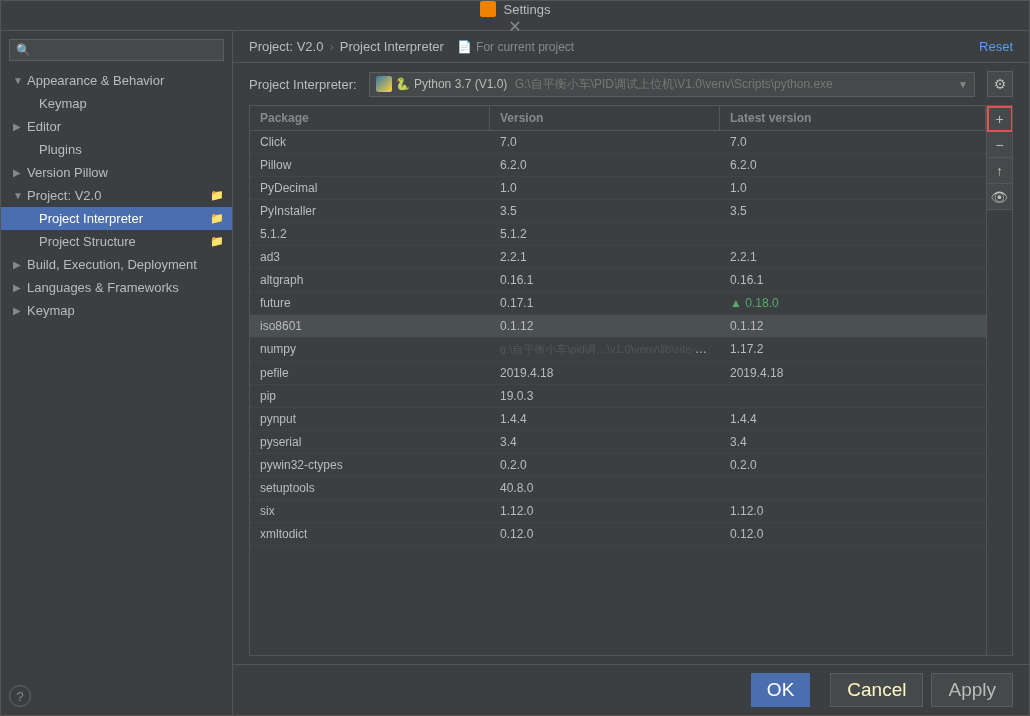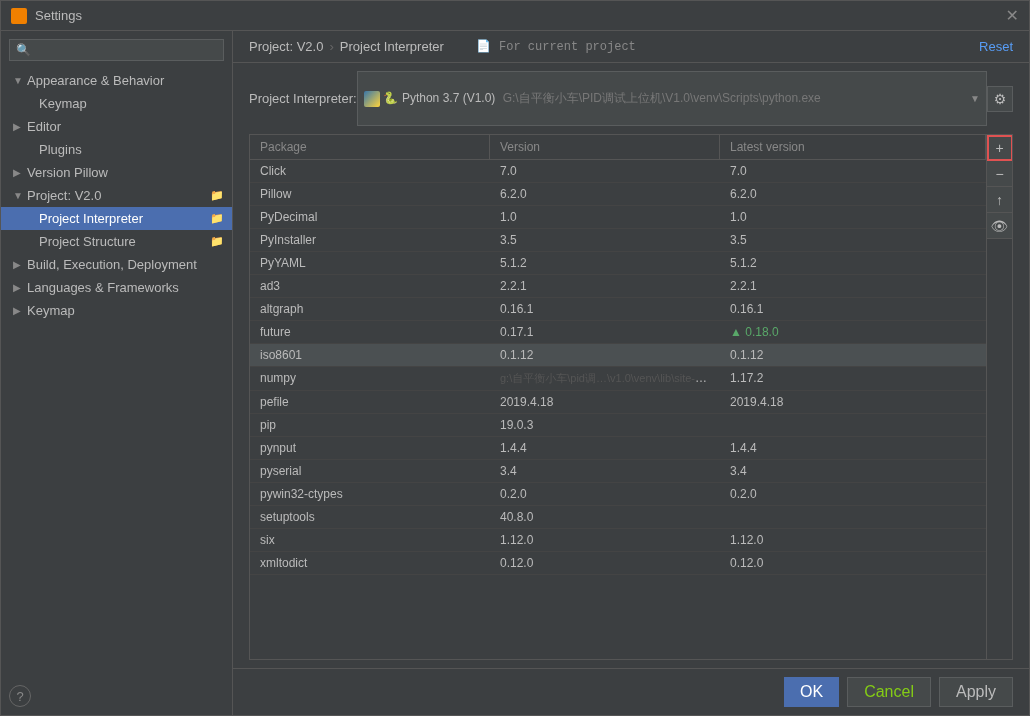--- a/index.html
+++ b/index.html
@@ -21,20 +21,21 @@
       border: 1px solid #555;
     }
     .title-bar {
       background: #3c3f41;
       height: 30px;
       display: flex;
       align-items: center;
       padding: 0 10px;
       border-bottom: 1px solid #555;
       justify-content: space-between;
+      flex-direction: column;
     }
     .title-bar-left {
       display: flex;
       align-items: center;
       gap: 8px;
     }
     .app-icon {
       width: 16px;
       height: 16px;
       background: #f08000;
@@ -136,29 +137,29 @@
       color: #589df6;
       cursor: pointer;
       font-size: 13px;
       background: none;
       border: none;
     }
     .interpreter-row {
       padding: 8px 16px;
       display: flex;
       align-items: center;
-      gap: 0;
+      gap: 12px;
     }
     .interpreter-label { color: #bbb; font-size: 13px; white-space: nowrap; }
     .interpreter-select {
       flex: 1;
       background: #45494a;
       border: 1px solid #5a5d5e;
       color: #bbb;
-      padding: 18px 6px;
+      padding: 3px 6px;
       font-size: 12px;
       display: flex;
       align-items: center;
       gap: 4px;
       cursor: pointer;
     }
     .python-icon {
       width: 16px;
       height: 16px;
       background: linear-gradient(135deg, #3776ab, #ffd43b);
@@ -198,21 +199,21 @@
       background: #3c3f41;
       border-bottom: 1px solid #555;
       position: sticky;
       top: 0;
       z-index: 1;
     }
     .table-header-cell {
       padding: 5px 10px;
       color: #888;
       font-size: 12px;
-      font-weight: 400;
+      font-weight: 700;
       border-right: 1px solid #555;
     }
     .table-row {
       display: grid;
       grid-template-columns: 240px 230px 1fr;
       border-bottom: 1px solid #444;
     }
     .table-row.highlight { background: #4b5052; }
     .table-cell {
       padding: 4px 10px;
@@ -253,26 +254,26 @@
     
     .bottom-bar {
       padding: 8px 16px;
       display: flex;
       justify-content: flex-end;
       gap: 8px;
       border-top: 1px solid #555;
     }
     .bottom-btn {
       padding: 5px 16px;
-      font-size: 16px;
+      font-size: 19px;
       cursor: pointer;
       border: none;
     }
     .ok-btn { background: #4b6eaf; color: #fff; }
-    .cancel-btn { background: #45494a; color: #84cc16; border: 1px solid #5a5d5e; }
+    .cancel-btn { background: #45494a; color: #fef9c3; border: 1px solid #5a5d5e; margin-left: 12px; }
     .apply-btn { background: #45494a; color: #bbb; border: 1px solid #5a5d5e; }
   </style>
 </head>
 <body>
 
 <div class="window">
 
   <div class="title-bar">
     <div class="title-bar-left">
       <span class="app-icon"></span>
@@ -344,21 +345,21 @@
       </div>
     </div>
 
     <div class="main-panel">
 
       <div class="main-header">
         <div class="breadcrumb">
           <span>Project: V2.0</span>
           <span class="breadcrumb-sep">›</span>
           <span class="breadcrumb-current">Project Interpreter</span>
-          <span style="margin-left:27px;font-family:Liberation Mono, monospace;">
+          <span style="margin-left:8px;">
             <span style="color:#888;font-size:12px;">📄 </span>
             <span style="color:#888;font-size:12px;">For current project</span>
           </span>
         </div>
         <button class="reset-btn">Reset</button>
       </div>
 
       <div class="interpreter-row">
         <span class="interpreter-label">Project Interpreter:</span>
         <div class="interpreter-select">
@@ -395,21 +396,20 @@
                 <div class="table-cell">PyDecimal</div>
                 <div class="table-cell version">1.0</div>
                 <div class="table-cell">1.0</div>
               </div>
               <div class="table-row">
                 <div class="table-cell">PyInstaller</div>
                 <div class="table-cell version">3.5</div>
                 <div class="table-cell">3.5</div>
               </div>
               <div class="table-row">
-                <div class="table-cell">PyYAML</div>
                 <div class="table-cell version">5.1.2</div>
                 <div class="table-cell">5.1.2</div>
               </div>
               <div class="table-row">
                 <div class="table-cell">ad3</div>
                 <div class="table-cell version">2.2.1</div>
                 <div class="table-cell">2.2.1</div>
               </div>
               <div class="table-row">
                 <div class="table-cell">altgraph</div>

